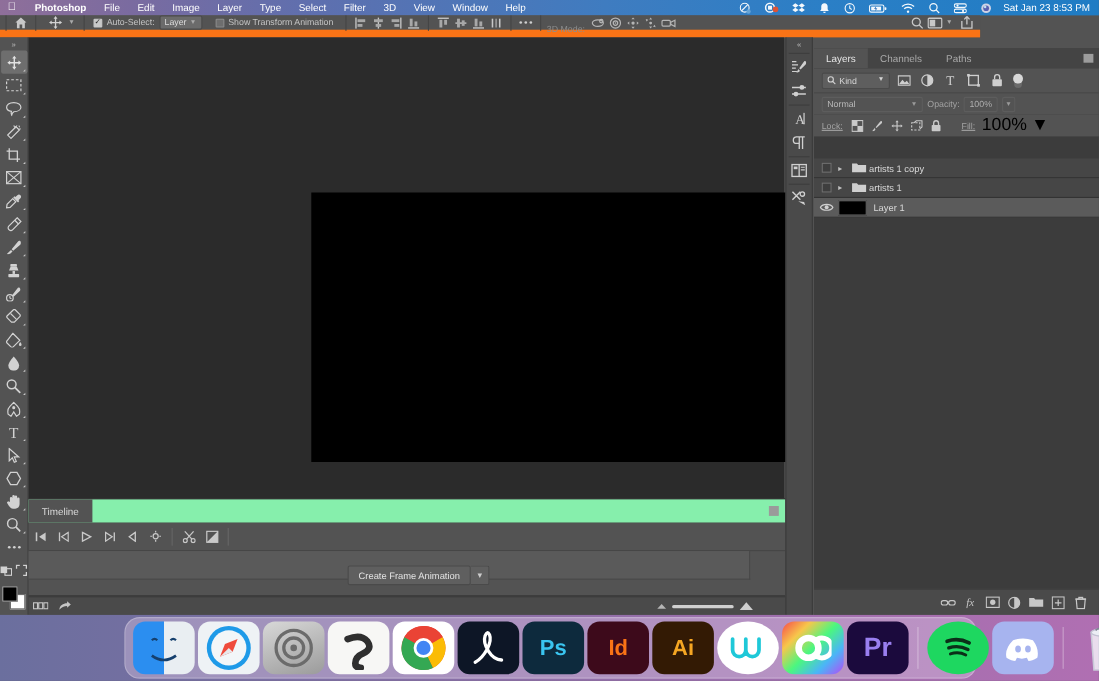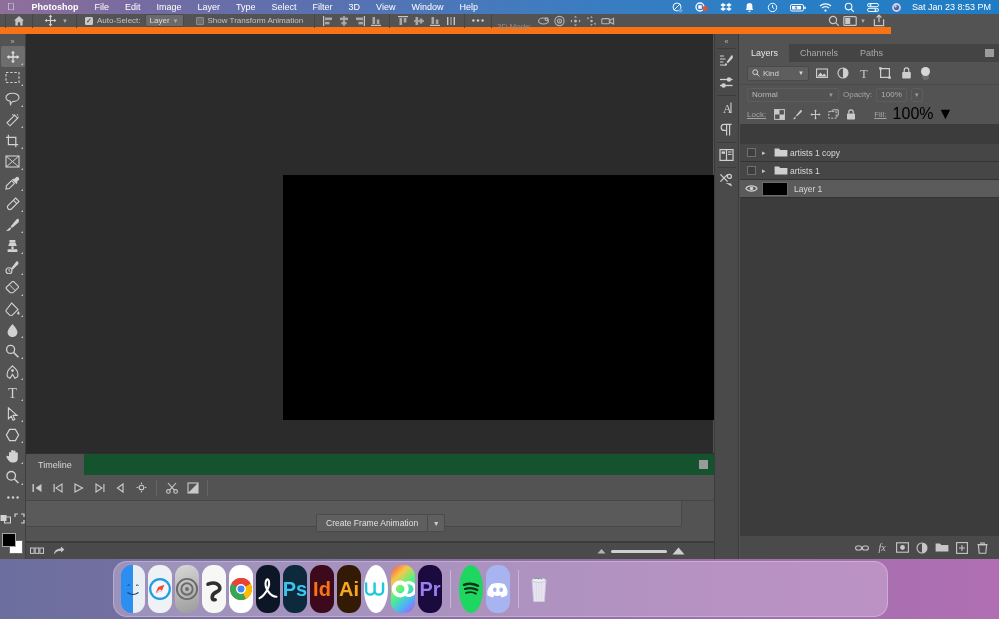--- a/index.html
+++ b/index.html
@@ -80,21 +80,21 @@
   #canvas {
     position: absolute; left: 257px; top: 141px; width: 434px; height: 245px;
     background: #000;
   }
 
   
   #timeline {
     position: absolute; left: 26px; top: 453px; width: 688px; height: 106px;
     background: #3c3c3c; border-top: 1px solid #2f2f2f;
   }
-  #tl-tabrow { height: 21px; background: #14532d; display: flex; align-items: flex-end; position: relative; }
+  #tl-tabrow { height: 21px; background: #86efac; display: flex; align-items: flex-end; position: relative; }
   #tl-tab {
     background: #535353; color: #d8d8d8; font-size: 9px; padding: 0 12px; height: 21px;
     display: flex; align-items: center;
   }
   #tl-menu { position: absolute; right: 6px; top: 6px; width: 9px; height: 9px; background: #9a9a9a; }
   #tl-controls { height: 26px; background: #535353; display: flex; align-items: center; border-bottom: 1px solid #464646; }
   .tl-btn { width: 21px; height: 26px; display: flex; align-items: center; justify-content: center; color: #c9c9c9; }
   .tl-sep { width: 1px; height: 16px; background: #666; margin: 0 4px; }
   #tl-track { position: absolute; left: 0; right: 0; top: 47px; bottom: 18px; background: #535353; }
   #tl-trackline { position: absolute; left: 0; top: 0; width: 656px; height: 26px; background: #5a5a5a; border-right: 1px solid #474747; border-bottom: 1px solid #474747; }
@@ -186,21 +186,21 @@
     position: absolute; left: 0; bottom: 0; width: 999px; height: 60px;
     background: linear-gradient(90deg, #6b6f9e 0%, #7b6fa3 25%, #8f6fa8 50%, #a06fae 72%, #b06fb2 100%);
   }
   #dock {
     position: absolute; left: 113px; bottom: 2px; width: 775px; height: 56px;
     background: rgba(215,195,225,0.42);
     border: 1px solid rgba(255,255,255,0.25);
     border-radius: 14px;
     display: flex; align-items: center; padding: 0 7px; gap: 3px;
   }
-  .dockapp { width: 24px; height: 48px; border-radius: 11px; position: relative; flex: 0 0 auto;
+  .dockapp { width: 56px; height: 48px; border-radius: 11px; position: relative; flex: 0 0 auto;
     display: flex; align-items: center; justify-content: center;
     font-weight: bold; overflow: hidden; }
   .dock-div2 { width: 1px; height: 38px; background: rgba(255,255,255,0.35); margin: 0 5px; flex: 0 0 auto; }
 
   svg { display: block; }
 </style>
 </head>
 <body>
 
 <div id="menubar">
@@ -1023,21 +1023,21 @@
         </svg>
     </div>
 
     <div class="dockapp" style="background:linear-gradient(135deg,#f74b4b 0%,#f7c74b 25%,#4bf77f 50%,#4bb5f7 75%,#b54bf7 100%);">
       <svg width="34" height="30" viewBox="0 0 34 30">
           <path d="M13 3 a12 12 0 1 0 0 24 a12 12 0 0 0 0 -24 M13 9 a6 6 0 1 1 0 12 a6 6 0 0 1 0 -12" fill="#fff"></path>
           <path d="M21 7 a9 9 0 1 1 0 16" stroke="#fff" stroke-width="4.5" fill="none" stroke-linecap="round"></path>
         </svg>
     </div>
 
-    <div class="dockapp" style="background:#1b0a3d; color:#9a7ff0; font-size:20px;">
+    <div class="dockapp" style="background:#1b0a3d; color:#9a7ff0; font-size:24px;">
       <span>Pr</span>
     </div>
 
     <div class="dock-div2"></div>
 
     <div class="dockapp" style="background:#1ed760; border-radius:50%;">
       <svg width="34" height="34" viewBox="0 0 34 34">
           <path d="M7 11 q10 -3.5 20 1.5" stroke="#0b2f18" stroke-width="3.4" fill="none" stroke-linecap="round"></path>
           <path d="M8.5 17 q9 -3 17.5 1.5" stroke="#0b2f18" stroke-width="3" fill="none" stroke-linecap="round"></path>
           <path d="M10 22.5 q7.5 -2.5 14 1" stroke="#0b2f18" stroke-width="2.6" fill="none" stroke-linecap="round"></path>

